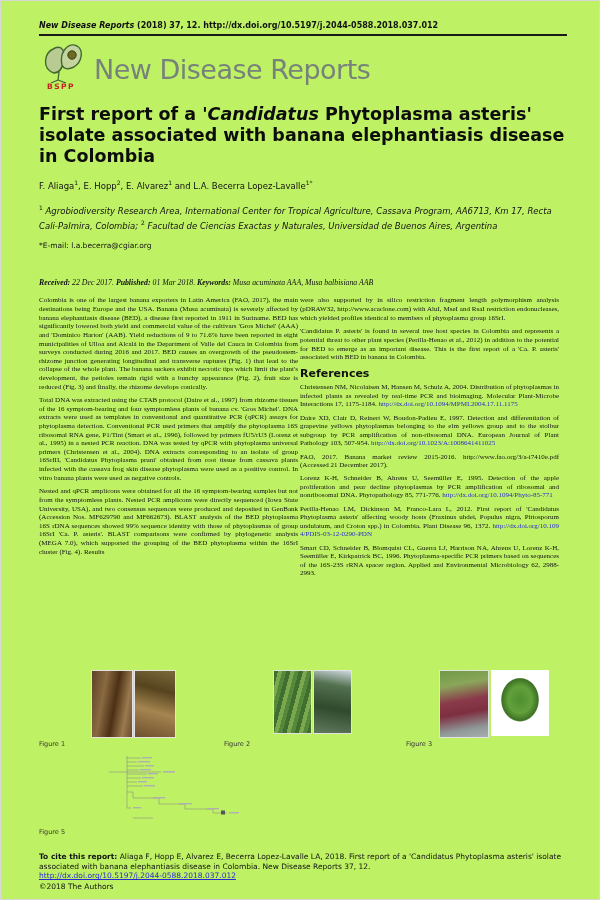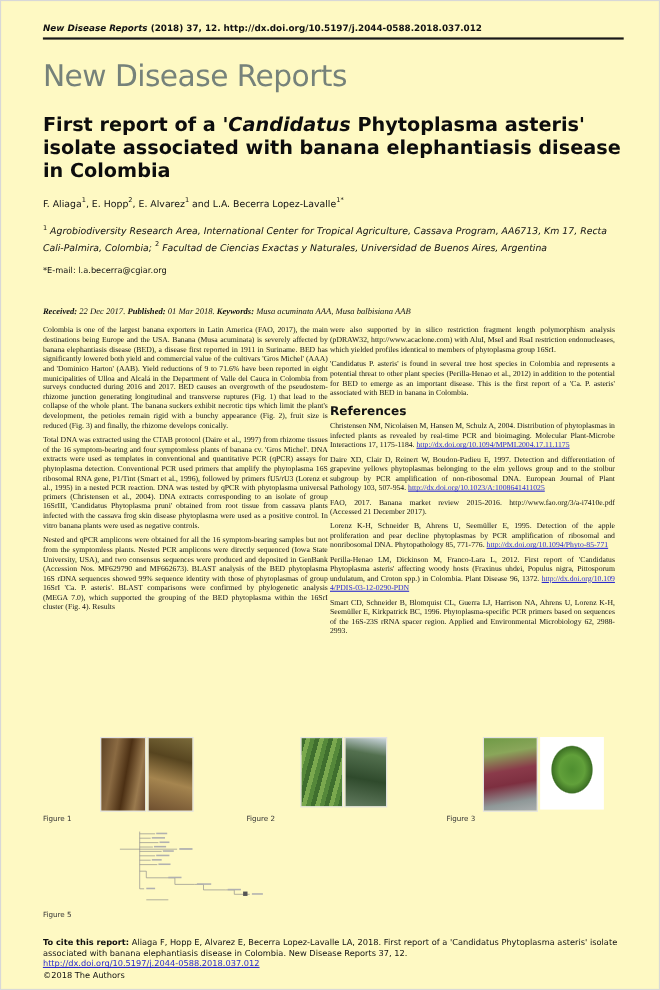--- a/index.html
+++ b/index.html
@@ -1,18 +1,18 @@
 <!DOCTYPE html>
 <html><head>
 <meta charset="utf-8">
 <style>
   html,body{margin:0;padding:0;background:#fff;}
   .page{
     width:600px;height:900px;box-sizing:border-box;position:relative;
-    background:#fef9c3;border:1px solid #d8d8d8;
+    background:#bef264;border:1px solid #d8d8d8;
     padding:20px 32px 0 38px;
     font-family:"Liberation Serif", serif;color:#111;
   }
   
   .hdr{font-family:"DejaVu Sans", sans-serif;font-size:8px;font-weight:bold;
        border-bottom:2px solid #1a1a1a;padding-bottom:4px;}
   .hdr .it{font-style:italic;}
   
   .masthead{display:flex;align-items:center;gap:9px;margin-top:7px;height:52px;}
   .journal-name{font-family:"DejaVu Sans", sans-serif;font-size:27px;color:#76827a;letter-spacing:-0.5px;}
@@ -27,21 +27,21 @@
   .affil sup{font-size:6px;font-style:normal;}
   .email{margin-top:10px;font-family:"DejaVu Sans", sans-serif;font-size:7.5px;}
   .received{margin-top:28px;font-size:7.8px;font-style:italic;}
   .received b{font-weight:bold;}
   
   .columns{display:flex;gap:2px;margin-top:9px;height:362px;overflow:hidden;}
   .col{width:259px;font-size:7px;line-height:1.23;text-align:justify;}
   .col p{margin:0 0 5px 0;}
   .refs-heading{font-family:"DejaVu Sans", sans-serif;font-weight:bold;font-size:11px;margin:5px 0 3px 0;}
   .ref{margin:0 0 4.5px 0;}
-  .ref-link{color:#2a2ace;text-decoration:underline;word-break:break-all;cursor:pointer;}
+  .ref-link{color:#2a2ace;word-break:break-all;cursor:pointer;}
   
   .figrow{position:relative;height:80px;margin-top:12px;}
   .figlabel{position:absolute;top:70px;font-family:"DejaVu Sans", sans-serif;font-size:6.5px;color:#333;}
   .photo{position:absolute;top:0;border:1px solid #e2e2e2;}
   .ph1a{left:52px;width:40px;height:66px;
     background:linear-gradient(100deg,#5d4226 0%,#8a6a42 30%,#4c3014 55%,#9a7a4e 80%,#6b4a2e 100%);}
   .ph1b{left:95px;width:40px;height:66px;
     background:linear-gradient(15deg,#6e4f2f 0%,#a5854f 40%,#56441f 70%,#7a6a3a 100%);}
   .ph2a{left:234px;width:37px;height:62px;
     background:repeating-linear-gradient(105deg,#3f6e2e 0 4px,#7aa84e 4px 8px,#55883a 8px 12px);}
@@ -69,20 +69,29 @@
 </head>
 <body>
 
 <div class="page">
 
   <div class="hdr">
     <span class="it">New Disease Reports</span><span> (2018) 37, 12. http://dx.doi.org/10.5197/j.2044-0588.2018.037.012</span>
   </div>
 
   <div class="masthead">
+    <span>
+      <svg width="46" height="50" viewBox="0 0 46 50">
+        <path d="M15 31 C3 27 4 11 16 6 C23 3 27 10 25 18 C23.5 26 21 31 15 31 Z" fill="#b8cb92" stroke="#41682f" stroke-width="1.4"></path>
+        <path d="M23 23 C20 9 30 0 38 4 C45 8 43 20 35 25 C29 28 24.5 27 23 23 Z" fill="#c3d49f" stroke="#41682f" stroke-width="1.4"></path>
+        <circle cx="33" cy="13" r="4.2" fill="#6b6b24" stroke="#3d3d14" stroke-width="1"></circle>
+        <path d="M20 30 L19 38 M19 38 L12 41 M19 38 L27 41" stroke="#41682f" stroke-width="1.3" fill="none"></path>
+        <text x="8" y="47" font-family="DejaVu Sans, sans-serif" font-size="7.5" font-weight="bold" fill="#c22222" letter-spacing="1.5">BSPP</text>
+      </svg>
+    </span>
     <span class="journal-name">New Disease Reports</span>
   </div>
 
   <div class="title">
     <span>First report of a '</span><span class="it">Candidatus</span><span> Phytoplasma asteris' isolate associated with banana elephantiasis disease in Colombia</span>
   </div>
 
   <div class="authors">
     <span>F. Aliaga</span><sup>1</sup><span>, </span><span>E. Hopp</span><sup>2</sup><span>, </span><span>E. Alvarez</span><sup>1</sup><span> and </span><span>L.A. Becerra Lopez-Lavalle</span><sup>1*</sup>
   </div>

